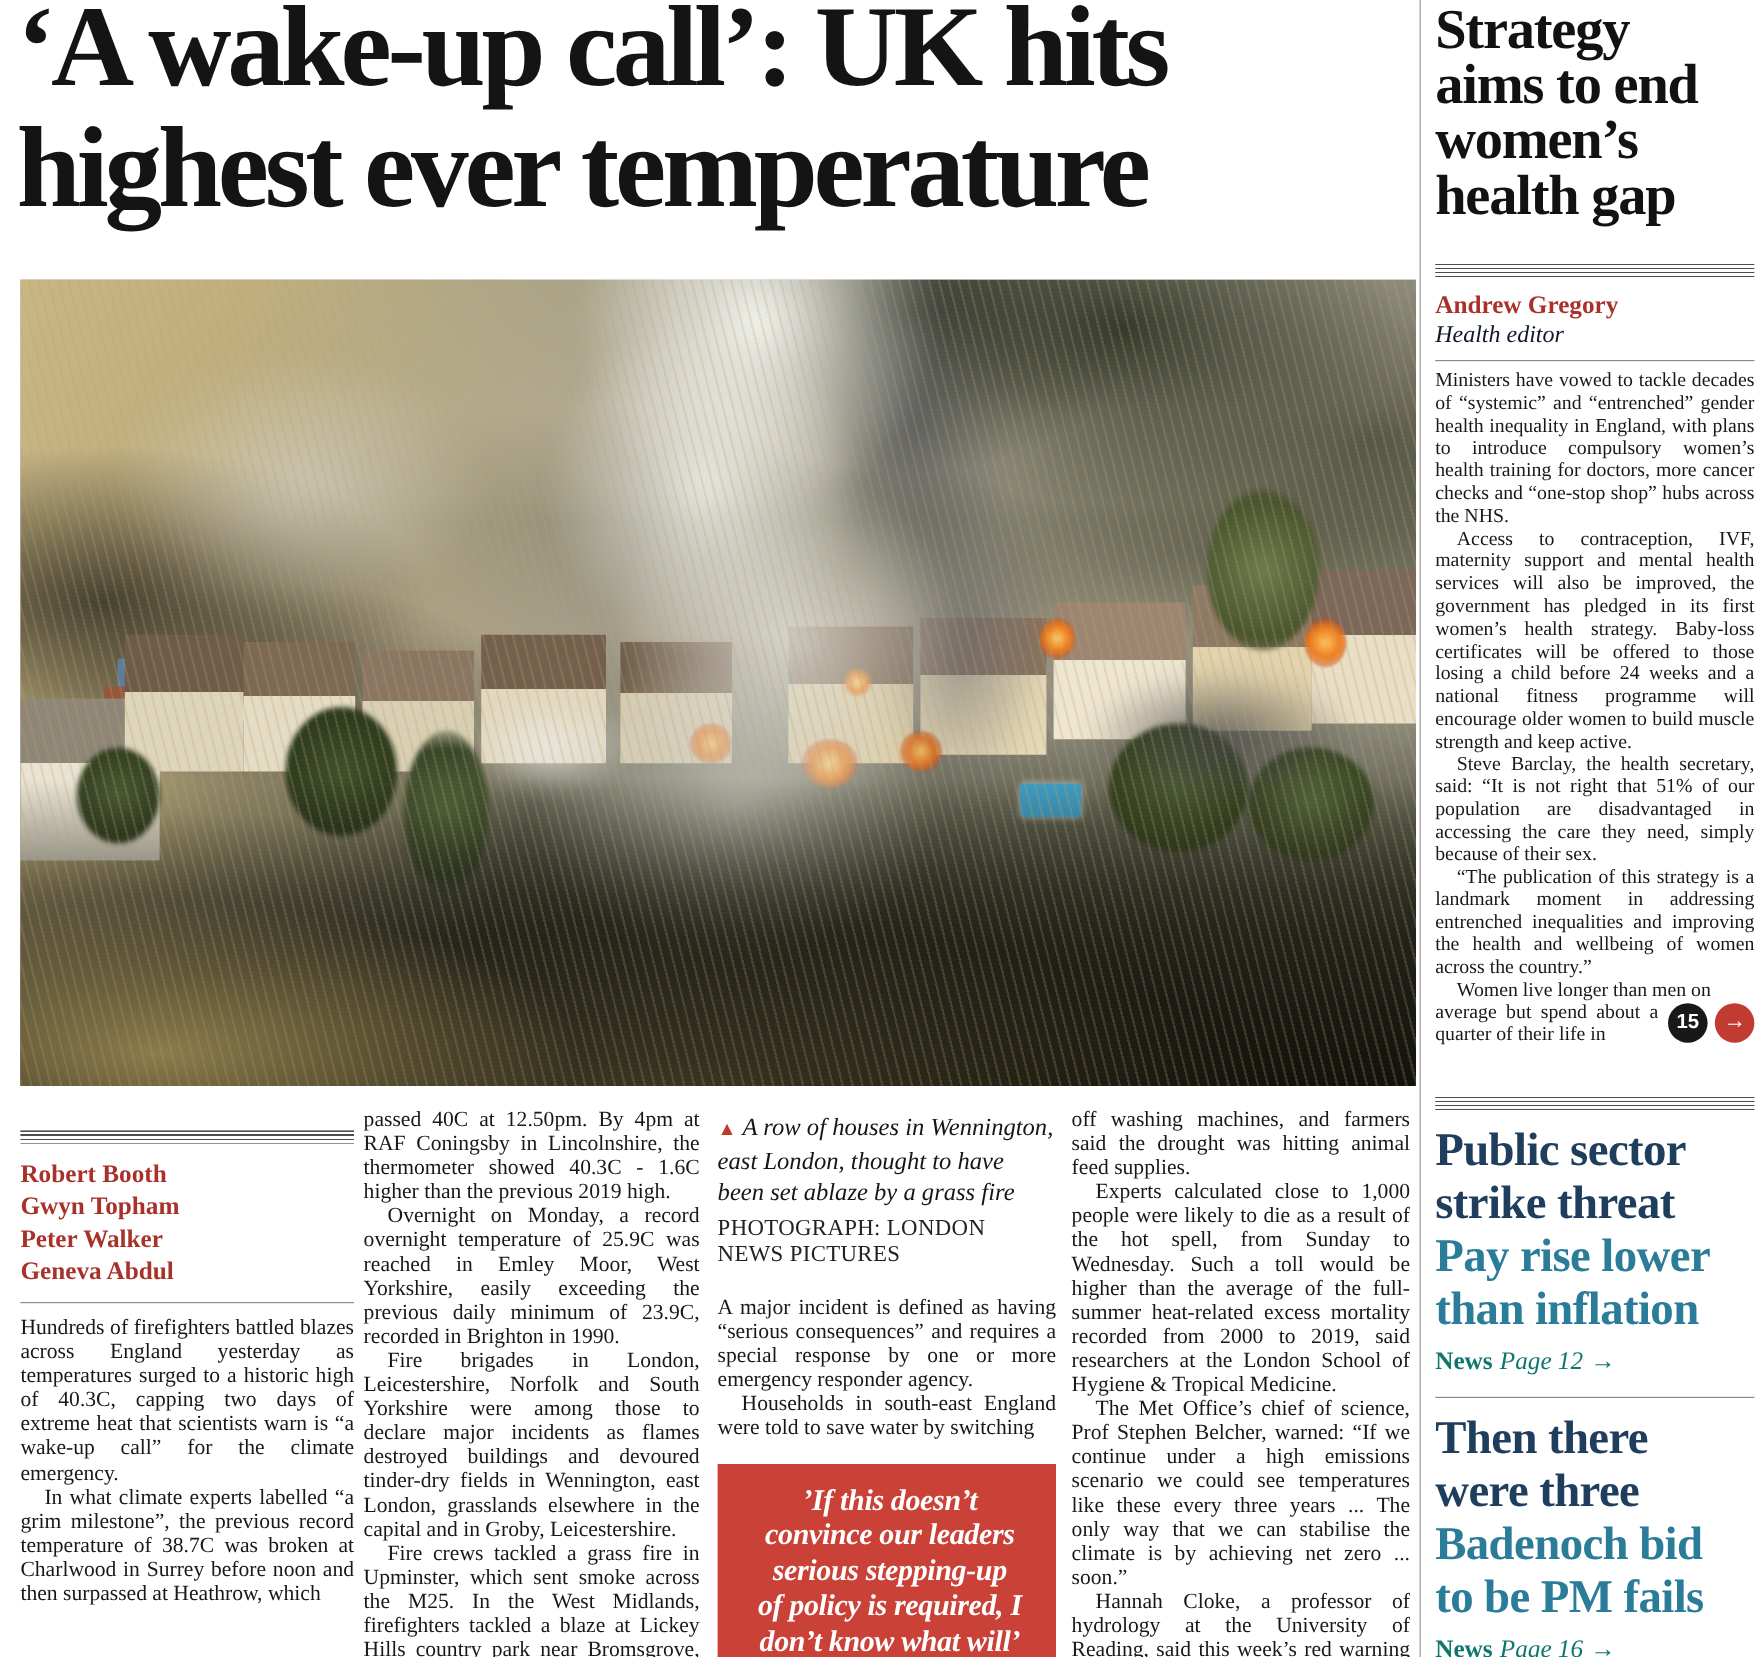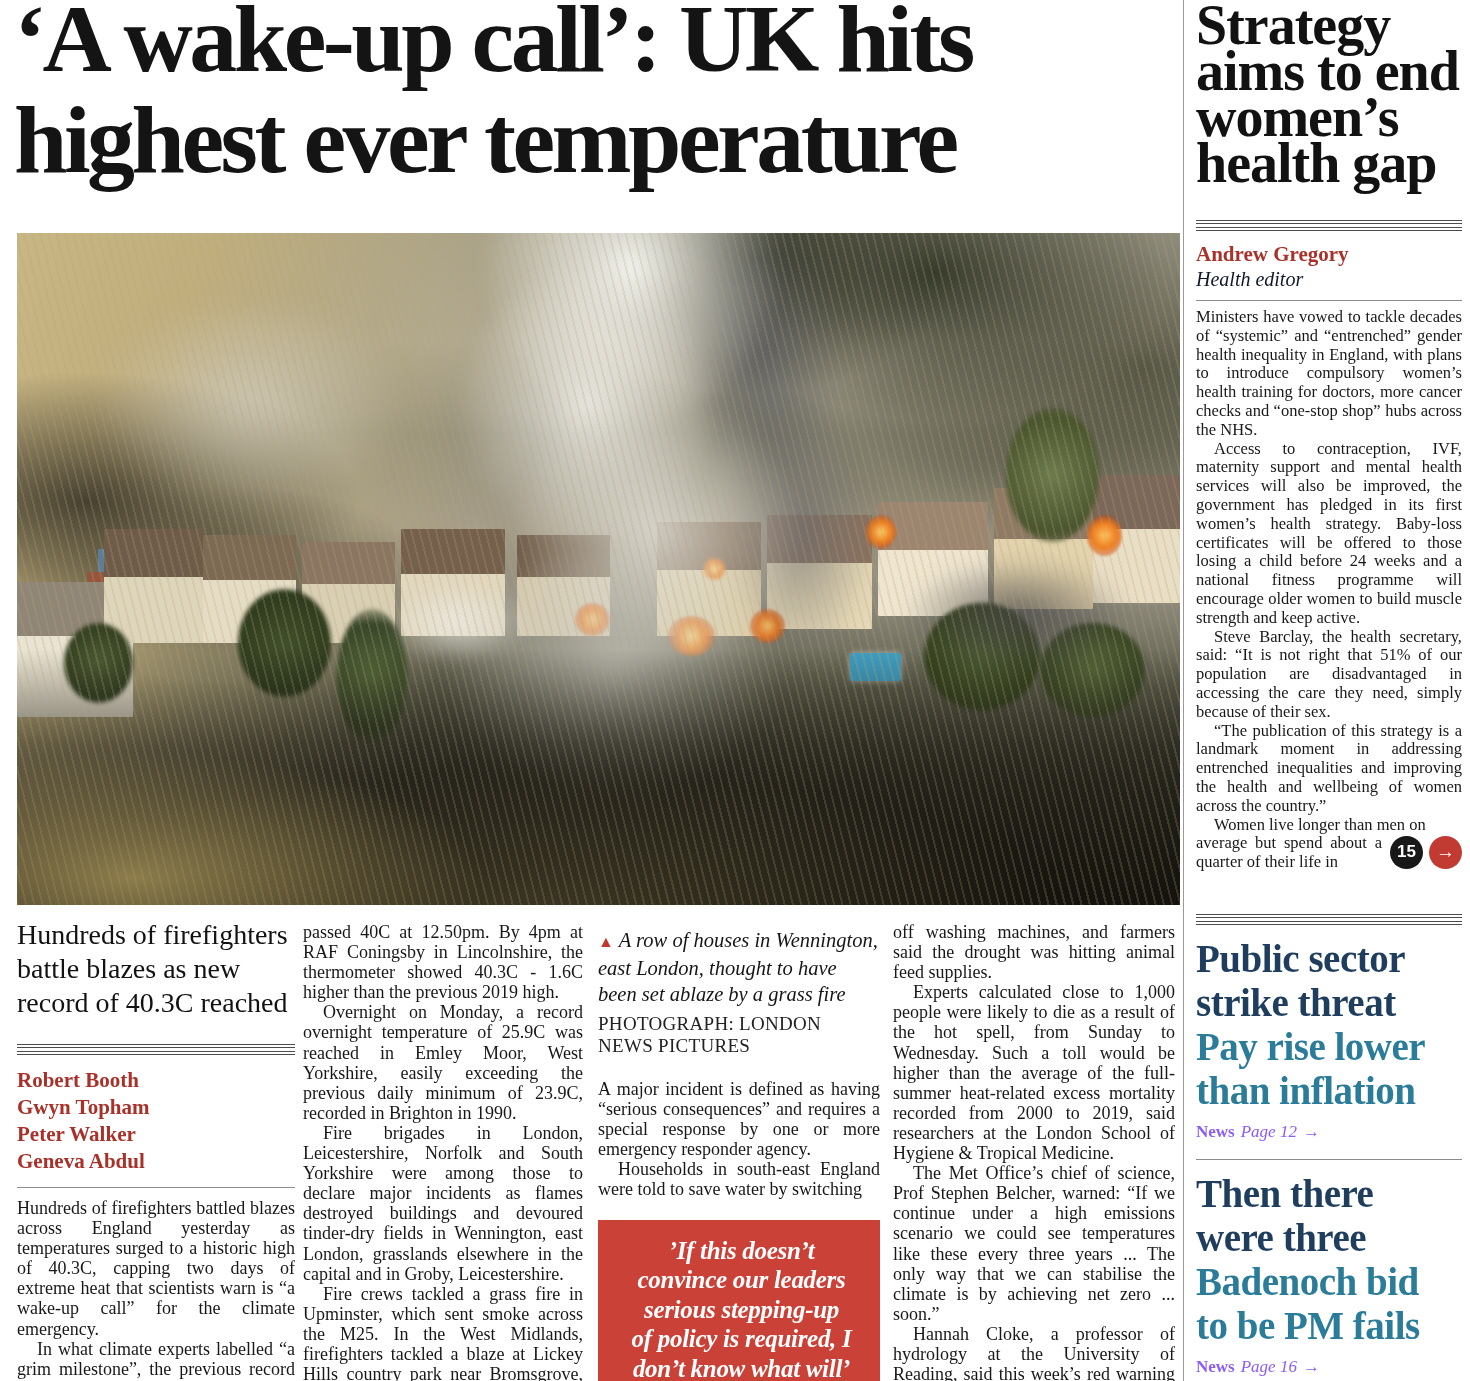--- a/index.html
+++ b/index.html
@@ -82,33 +82,33 @@
     border-top:27px solid #ca4138;border-left:30px solid transparent;}
   .badge-float{float:right;display:flex;gap:6px;margin:2px 0 2px 8px;}
   .badge{width:33px;height:33px;border-radius:50%;display:flex;align-items:center;justify-content:center;
     color:#fff;font-weight:700;font-size:17px;font-family:"Liberation Sans",sans-serif;}
   .badge-black{background:#181818;}
   .badge-red{background:#c23b32;font-size:19px;}
 
   
   .vrule{position:absolute;left:1183px;top:0;bottom:0;width:1px;background:#9a9a9a;}
   .sb{position:absolute;left:1196px;top:0;width:266px;height:1381px;}
-  .sb-h{margin:2px 0 0;font-size:56px;line-height:46px;font-weight:700;letter-spacing:-1px;color:#121212;}
+  .sb-h{margin:2px 0 0;font-size:47px;line-height:46px;font-weight:700;letter-spacing:-1px;color:#121212;}
   .sb .rule4{margin-top:34px;}
   .sb-byline{margin-top:10px;font-size:21px;line-height:26px;font-weight:700;color:#a8322a;}
   .sb-role{font-size:20px;line-height:24px;font-style:italic;color:#0f172a;}
   .sb .rule1{margin-top:9px;}
   .sb-body{margin-top:7px;text-align:justify;font-size:16.5px;line-height:18.8px;color:#181818;}
   .sb-body p{margin:0;}
   .sb-body p + p{text-indent:18px;}
   .sb-body p.cont{text-indent:0;}
   .sb .rule4.r2{margin-top:42px;}
   .promo-kicker{margin-top:12px;font-size:39px;line-height:44px;font-weight:700;letter-spacing:-.5px;color:#1f3e5e;}
   .promo-title{font-size:39px;line-height:44px;font-weight:700;letter-spacing:-.5px;color:#2b7c99;}
-  .newsline{margin-top:9px;font-size:17px;color:#8b5cf6;}
+  .newsline{margin-top:9px;font-size:21px;color:#0f766e;}
   .newsline b{font-weight:700;}
   .newsline i{font-style:italic;margin-left:6px;}
   .newsline .arr{margin-left:6px;font-style:normal;}
   .sb .rule1.between{margin-top:17px;}
 </style>
 </head>
 <body>
 
 <div class="page">
 
@@ -152,23 +152,20 @@
 
     <div class="smoke smoke-left"></div>
     <div class="smoke smoke-hose"></div>
     <div class="smoke smoke-dark"></div>
     <div class="smoke smoke-main"></div>
     <div class="smoke smoke-right"></div>
     <div class="ly ph-burnt-fg"></div>
   </div>
 
   <div class="col c1">
-    <h2 class="subhead ml">Hundreds of firefighters
-battle blazes as new
-record of 40.3C reached</h2>
     <div class="rule4"></div>
     <div class="bylines">
       <span class="bl">Robert Booth</span>
       <span class="bl">Gwyn Topham</span>
       <span class="bl">Peter Walker</span>
       <span class="bl">Geneva Abdul</span>
     </div>
     <div class="rule1"></div>
     <div class="body">
       <p>Hundreds of firefighters battled blazes across England yesterday as temperatures surged to a historic high of 40.3C, capping two days of extreme heat that scientists warn is “a wake-up call” for the climate emergency.</p>

